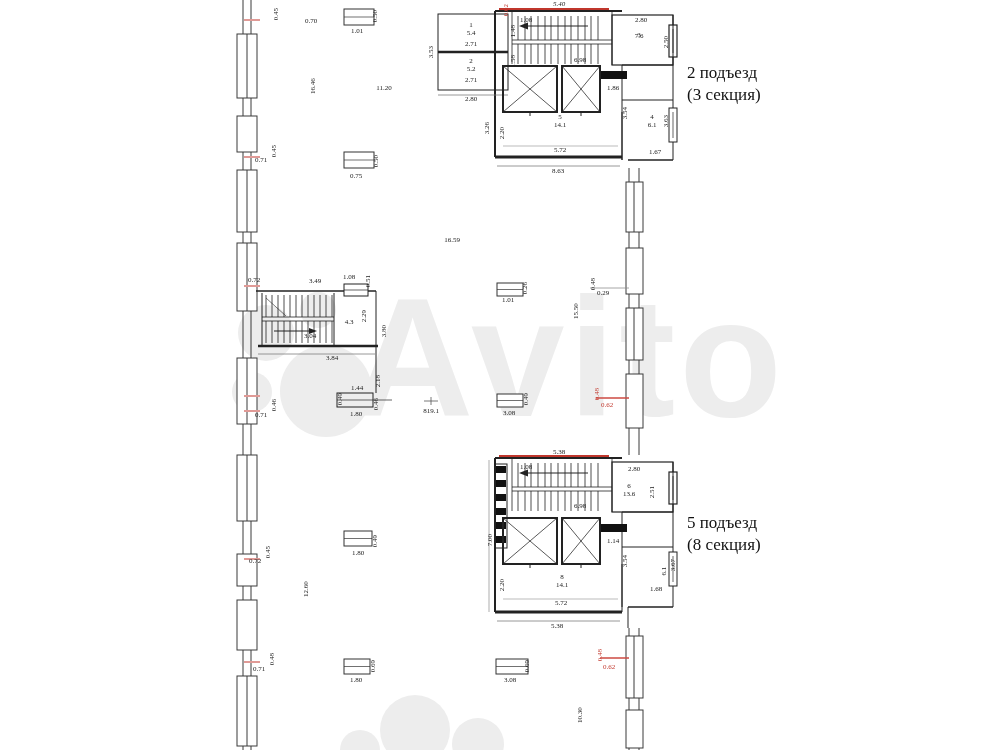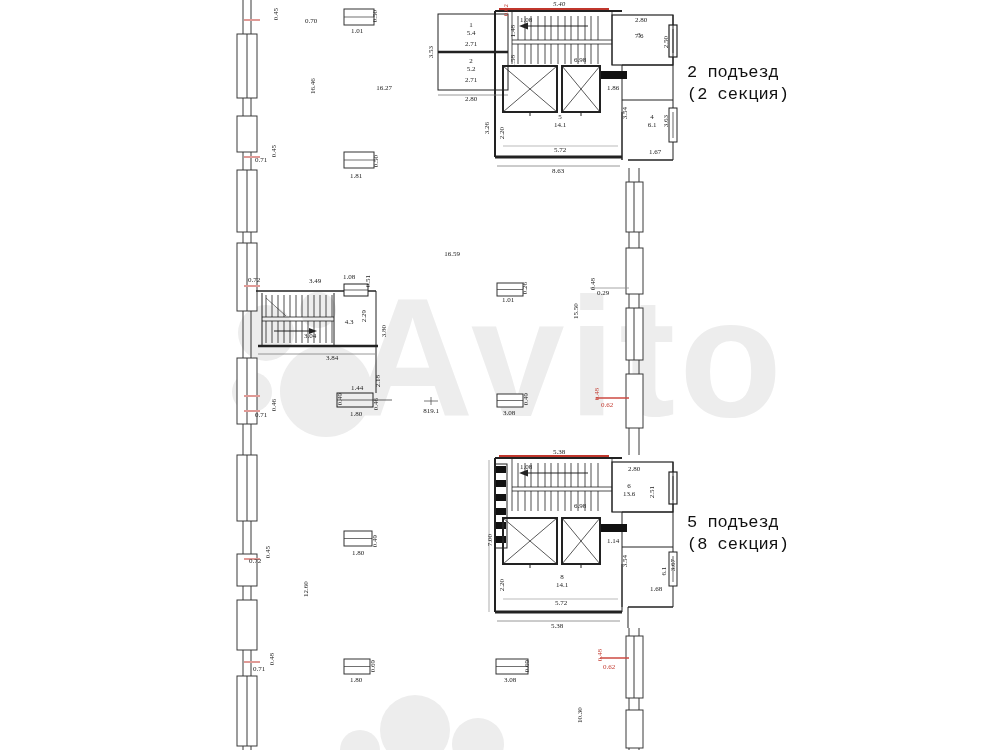--- a/index.html
+++ b/index.html
@@ -9,21 +9,21 @@
   .wm-circle{position:absolute;border-radius:50%;background:#ededed;}
   .wm-text{position:absolute;font-family:"Liberation Sans",sans-serif;font-weight:bold;
            color:#ededed;letter-spacing:4px;}
   
   #plan-svg{position:absolute;left:0;top:0;}
   
   .dim{position:absolute;font-size:7px;line-height:7px;color:#222;white-space:nowrap;
        transform:translate(-50%,-50%);font-family:"Liberation Serif",serif;}
   .dim.red{color:#c23a2f;}
   
-  .anno{position:absolute;font-size:17px;color:#111;font-family:Liberation Mono, monospace;
+  .anno{position:absolute;font-size:17px;color:#111;font-family:Liberation Serif, serif;
         white-space:nowrap;}
 </style>
 </head>
 <body>
 
 <div id="stage">
 
   <div>
     <div class="wm-circle" style="left:238px;top:305px;width:56px;height:56px;"></div>
     <div class="wm-circle" style="left:300px;top:292px;width:36px;height:36px;"></div>
@@ -276,24 +276,24 @@
       </g>
     </g>
   </svg>
 
   <div style="position:absolute;left:0;top:0;width:1000px;height:750px;">
       <span class="dim" style="left: 269px; top: 21px; margin-left: 42px;">0.70</span>
       <span class="dim" style="left: 276px; top: 14px; transform: translate(-50%, -50%) rotate(-90deg);">0.45</span>
       <span class="dim" style="left: 357px; top: 31px;">1.01</span>
       <span class="dim" style="left: 375px; top: 16px; transform: translate(-50%, -50%) rotate(-90deg);">0.50</span>
       <span class="dim" style="left: 313px; top: 86px; transform: translate(-50%, -50%) rotate(-90deg);">16.46</span>
-      <span class="dim" style="left: 384px; top: 88px;">16.27</span>
+      <span class="dim" style="left: 384px; top: 88px;">11.20</span>
       <span class="dim" style="left: 261px; top: 160px;">0.71</span>
       <span class="dim" style="left: 274px; top: 151px; transform: translate(-50%, -50%) rotate(-90deg);">0.45</span>
-      <span class="dim" style="left: 356px; top: 176px;">1.81</span>
+      <span class="dim" style="left: 356px; top: 176px;">0.75</span>
       <span class="dim" style="left: 376px; top: 161px; transform: translate(-50%, -50%) rotate(-90deg);">0.50</span>
       <span class="dim" style="left: 559px; top: 4px; font-style: italic;">5.40</span>
       <span class="dim red" style="left: 506px; top: 10px; transform: translate(-50%, -50%) rotate(-90deg);">0.02</span>
       <span class="dim" style="left: 471px; top: 25px;">1</span>
       <span class="dim" style="left: 471px; top: 33px;">5.4</span>
       <span class="dim" style="left: 471px; top: 44px;">2.71</span>
       <span class="dim" style="left: 431px; top: 52px; transform: translate(-50%, -50%) rotate(-90deg);">3.53</span>
       <span class="dim" style="left: 513px; top: 31px; transform: translate(-50%, -50%) rotate(-90deg);">1.48</span>
       <span class="dim" style="left: 471px; top: 61px;">2</span>
       <span class="dim" style="left: 471px; top: 69px;">5.2</span>
@@ -311,21 +311,21 @@
       <span class="dim" style="left: 502px; top: 133px; transform: translate(-50%, -50%) rotate(-90deg);">2.20</span>
       <span class="dim" style="left: 560px; top: 117px;">5</span>
       <span class="dim" style="left: 560px; top: 125px;">14.1</span>
       <span class="dim" style="left: 560px; top: 150px;">5.72</span>
       <span class="dim" style="left: 625px; top: 113px; transform: translate(-50%, -50%) rotate(-90deg);">3.54</span>
       <span class="dim" style="left: 652px; top: 117px;">4</span>
       <span class="dim" style="left: 652px; top: 125px;">6.1</span>
       <span class="dim" style="left: 666px; top: 121px; transform: translate(-50%, -50%) rotate(-90deg);">3.63</span>
       <span class="dim" style="left: 655px; top: 152px;">1.67</span>
       <span class="dim" style="left: 558px; top: 171px;">8.63</span>
-      <span class="dim" style="left: 452px; top: 254px;">16.59</span>
+      <span class="dim" style="left: 452px; top: 240px;">16.59</span>
       <span class="dim" style="left: 508px; top: 300px;">1.01</span>
       <span class="dim" style="left: 525px; top: 288px; transform: translate(-50%, -50%) rotate(-90deg);">0.26</span>
       <span class="dim" style="left: 593px; top: 284px; transform: translate(-50%, -50%) rotate(-90deg);">0.48</span>
       <span class="dim" style="left: 603px; top: 293px;">0.29</span>
       <span class="dim" style="left: 576px; top: 311px; transform: translate(-50%, -50%) rotate(-90deg);">15.50</span>
       <span class="dim" style="left: 254px; top: 280px;">0.72</span>
       <span class="dim" style="left: 315px; top: 281px;">3.49</span>
       <span class="dim" style="left: 349px; top: 277px;">1.08</span>
       <span class="dim" style="left: 368px; top: 281px; transform: translate(-50%, -50%) rotate(-90deg);">0.51</span>
       <span class="dim" style="left: 349px; top: 322px;">4.3</span>
@@ -373,16 +373,16 @@
       <span class="dim" style="left: 656px; top: 589px;">1.68</span>
       <span class="dim" style="left: 557px; top: 626px;">5.38</span>
       <span class="dim" style="left: 510px; top: 680px;">3.08</span>
       <span class="dim" style="left: 527px; top: 666px; transform: translate(-50%, -50%) rotate(-90deg);">0.69</span>
       <span class="dim red" style="left: 600px; top: 655px; transform: translate(-50%, -50%) rotate(-90deg);">0.48</span>
       <span class="dim red" style="left: 609px; top: 667px;">0.62</span>
       <span class="dim" style="left: 580px; top: 715px; transform: translate(-50%, -50%) rotate(-90deg);">10.30</span>
     </div>
 
   <div class="anno" style="left:687px;top:63px;">2 подъезд</div>
-  <div class="anno" style="left:687px;top:85px;">(2 секция)</div>
+  <div class="anno" style="left:687px;top:85px;">(3 секция)</div>
   <div class="anno" style="left:687px;top:513px;">5 подъезд</div>
   <div class="anno" style="left:687px;top:535px;">(8 секция)</div>
 </div>
 
 </body></html>

